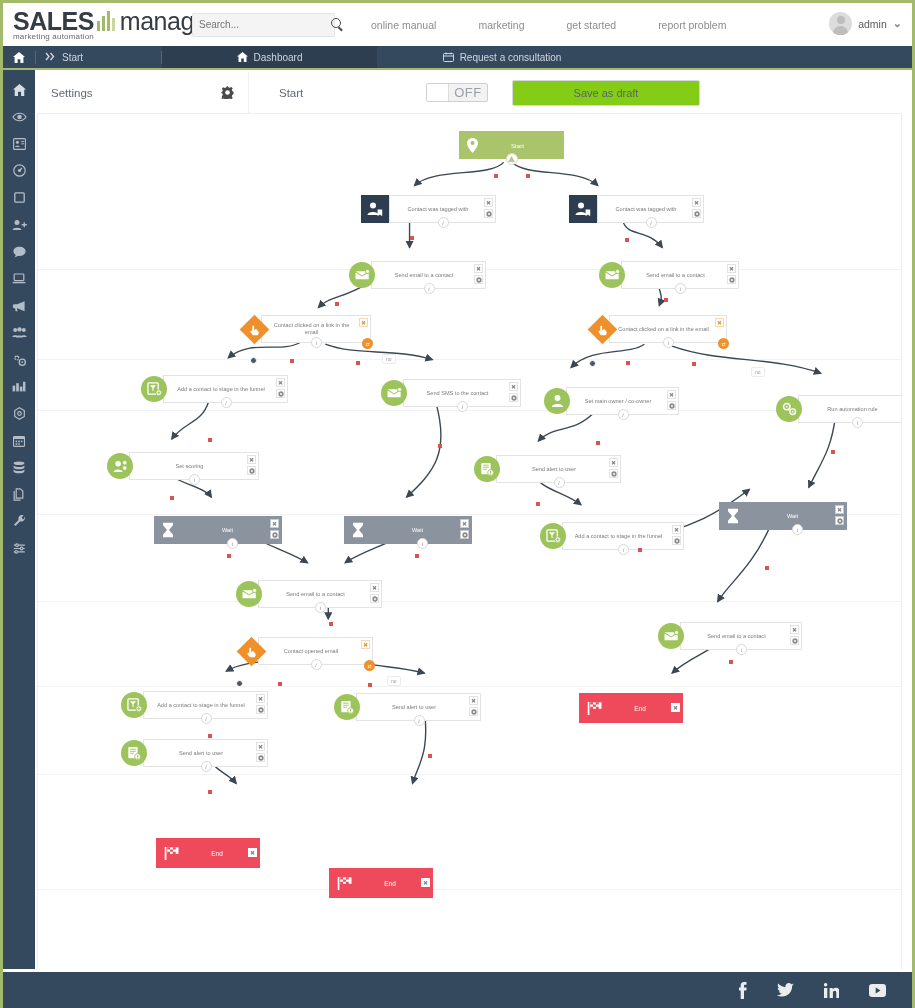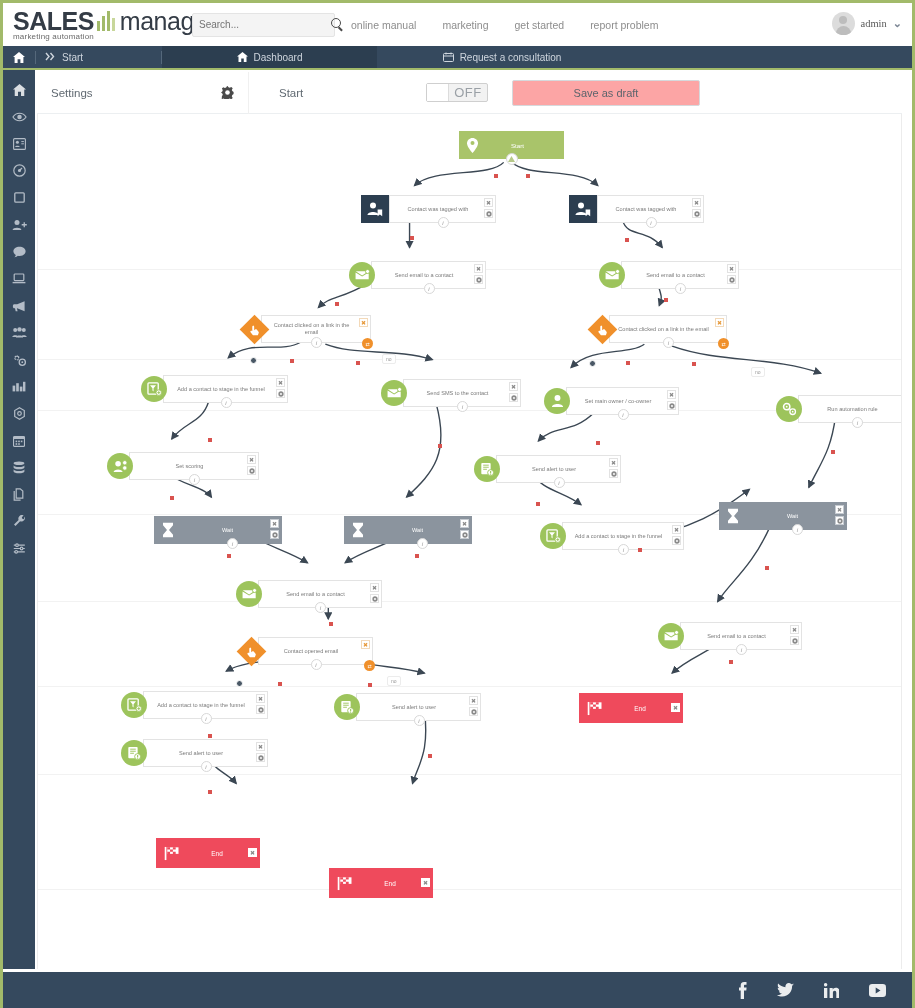--- a/index.html
+++ b/index.html
@@ -39,24 +39,24 @@
     display: flex; align-items: center; padding: 0 6px;
   }
   #searchbox input {
     border: 0; background: transparent; outline: none; flex: 1;
     font-size: 10px; color: #9b9b9b; font-family: "Liberation Sans", sans-serif;
   }
   #searchbox .mag { width: 13px; height: 13px; position: relative; flex: 0 0 13px; }
   #searchbox .mag::before{content:"";position:absolute;width:8px;height:8px;border:1.6px solid #4a4a4a;border-radius:50%;left:0;top:0;}
   #searchbox .mag::after{content:"";position:absolute;width:5px;height:1.6px;background:#4a4a4a;transform:rotate(45deg);left:7px;top:10px;}
 
-  #topnav { display: flex; align-items: center; margin-left: 16px; gap: 26px; }
+  #topnav { display: flex; align-items: center; margin-left: 36px; gap: 42px; }
   #topnav a { font-size: 10.5px; color: #8d8d8d; text-decoration: none; white-space: nowrap; }
 
-  #user { position: absolute; right: 10px; top: 9px; display: flex; align-items: center; gap: 6px; font-family: Liberation Serif, serif; }
+  #user { position: absolute; right: 10px; top: 9px; display: flex; align-items: center; gap: 6px; }
   #user .av { width: 23px; height: 23px; border-radius: 50%; background: #dcdcdc; position: relative; overflow:hidden; }
   #user .av::before{content:"";position:absolute;width:8px;height:8px;border-radius:50%;background:#bdbdbd;left:7.5px;top:4px;}
   #user .av::after{content:"";position:absolute;width:15px;height:9px;border-radius:8px 8px 0 0;background:#bdbdbd;left:4px;top:14px;}
   #user .uname { font-size: 10.5px; color: #5a5a5a; }
   #user .chev { font-size: 11px; color: #7b8694; font-weight: bold; }
 
   
   #navstrip {
     position: absolute; left: 0; top: 43px; right: 0; height: 24px;
     background: #35495e; display: flex; align-items: center;
@@ -91,21 +91,21 @@
   }
   .ab-active .lbl { font-size: 11.5px; color: #616a72; }
   .toggle {
     width: 62px; height: 19px; border: 1px solid #cfcfcf; border-radius: 2px;
     background: #f2f2f2; display: flex; align-items: center; position: relative;
   }
   .toggle .knob { width: 22px; height: 17px; background: #fff; border-right:1px solid #dcdcdc; }
   .toggle .txt { flex: 1; text-align: center; font-size: 13px; color: #9aa0a6; letter-spacing:0.5px;}
   .btn-draft {
     width: 188px; height: 26px; border: 1px solid #d6d9dc; border-radius: 2px;
-    background: #fca5a5; color: #5c646c; font-size: 11px; margin-left: 18px;
+    background: #84cc16; color: #5c646c; font-size: 11px; margin-left: 18px;
     display: flex; align-items: center; justify-content: center; cursor: pointer;
   }
   .btn-save {
     width: 188px; height: 26px; background: #35495e; color: #fff; font-size: 11px;
     border-radius: 2px; margin-left: 12px;
     display: flex; align-items: center; justify-content: center; cursor: pointer;
   }
 
   
   #sidebar {

